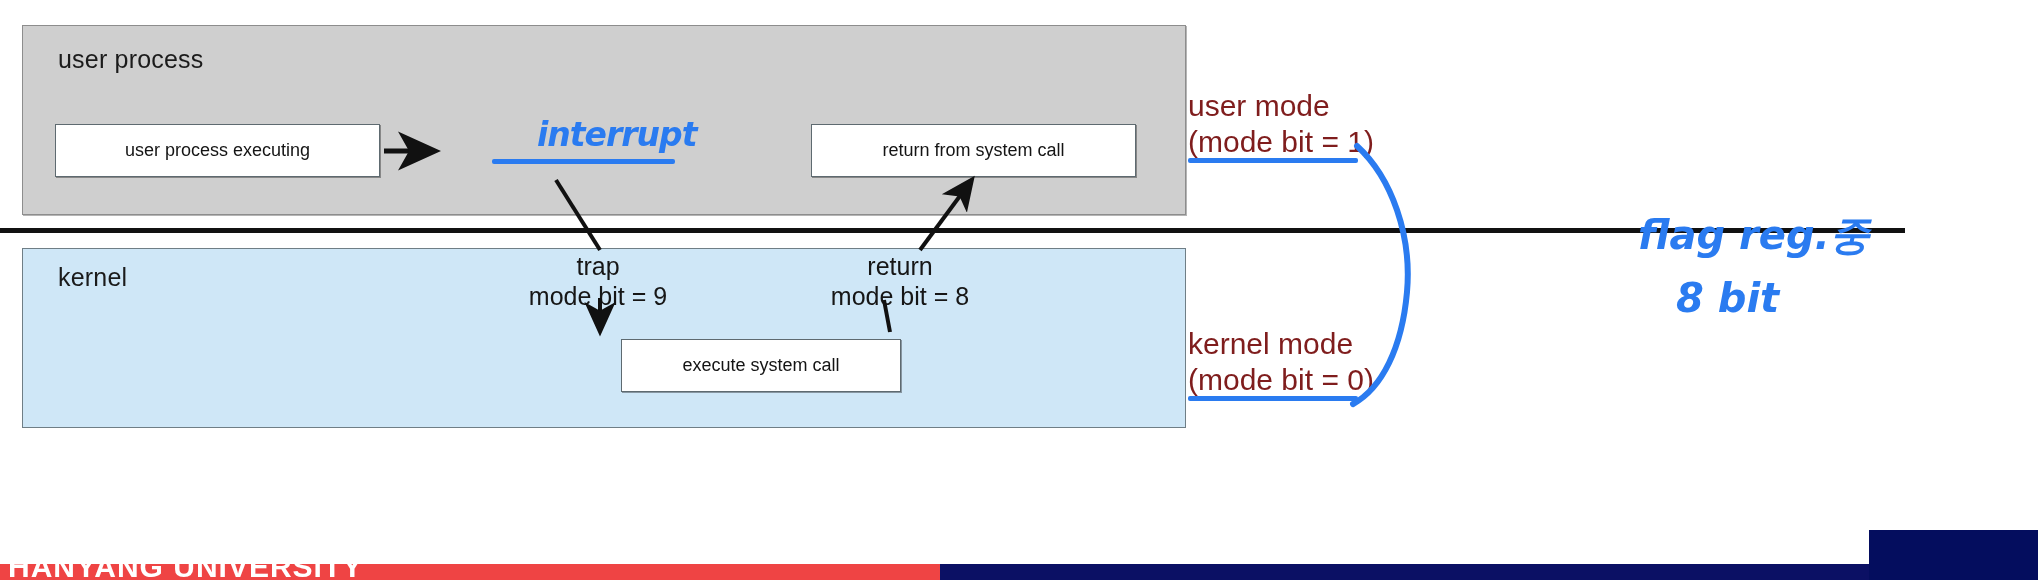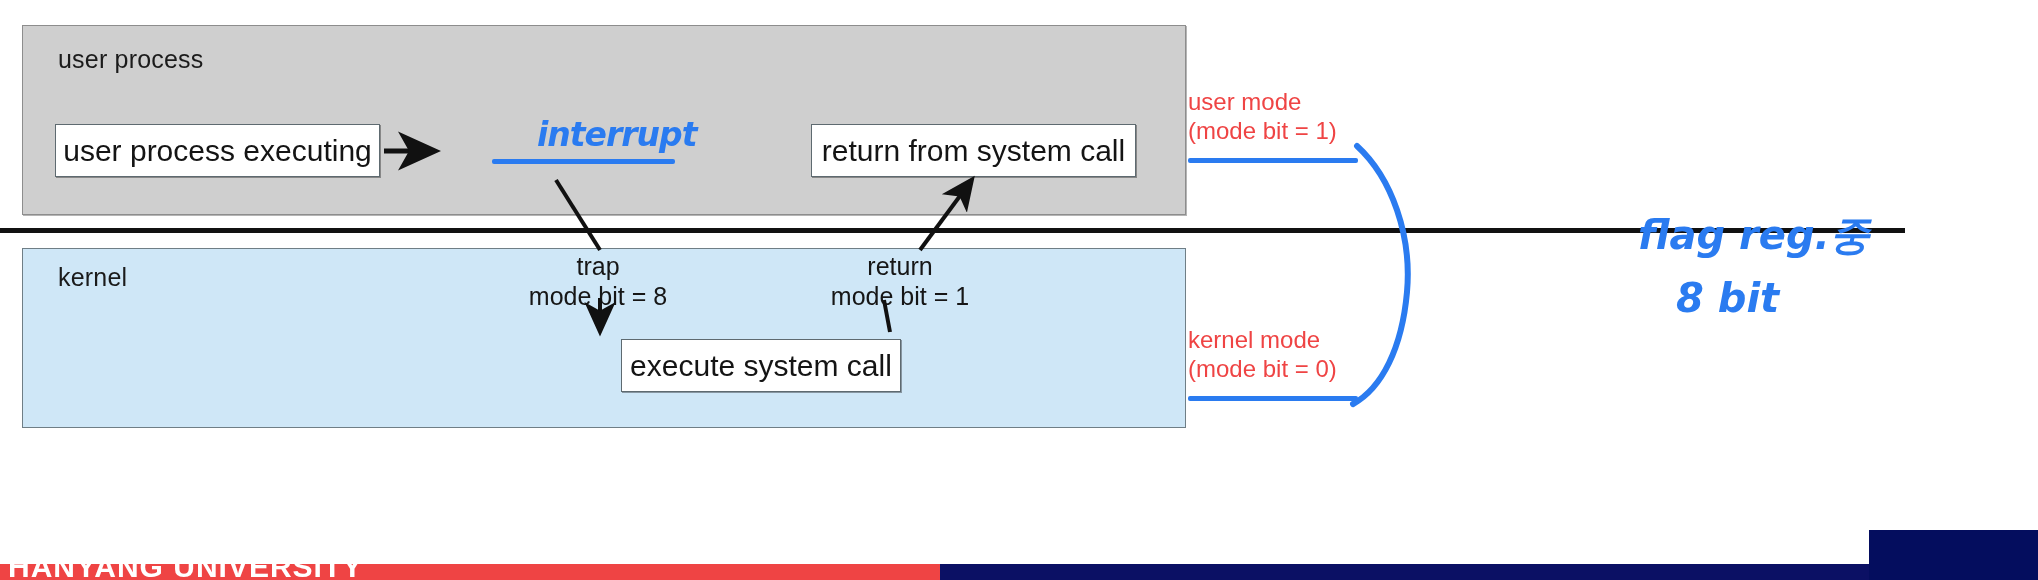--- a/index.html
+++ b/index.html
@@ -44,21 +44,21 @@
     background:#111;
   }
 
   
   .pbox{
     position:absolute;box-sizing:border-box;
     background:#ffffff;
     border:1px solid #5e6a70;
     box-shadow:1px 1px 0 rgba(0,0,0,.35);
     display:flex;align-items:center;justify-content:center;
-    font-size:30px;color:#141414;
+    font-size:18px;color:#141414;
     white-space:nowrap;
   }
   #box-exec      {left:55px; top:124px; width:325px;height:53px;}
   #box-calls     {left:441px;top:124px; width:245px;height:53px;}
   #box-return    {left:811px;top:124px; width:325px;height:53px;}
   #box-execsys   {left:604px;top:339px; width:280px;height:53px;margin-left:17px;}
 
   
   #overlay{position:absolute;left:0;top:0;width:2038px;height:580px;pointer-events:none;}
 
@@ -67,21 +67,21 @@
     position:absolute;
     font-size:25px;color:#161616;
     text-align:center;white-space:nowrap;line-height:1.18;
   }
   #ann-trap  {left:498px;top:252px;width:200px;}
   #ann-return{left:800px;top:252px;width:200px;}
 
   
   .mode-cap{
     position:absolute;
-    font-size:24px;color:#ef4444;
+    font-size:30px;color:#7f1d1d;
     line-height:1.2;white-space:nowrap;
   }
   #cap-user  {left:1188px;top:88px;}
   #cap-kernel{left:1188px;top:326px;}
   .mode-cap .l2{display:block;}
 
   
   .blue-underline{
     position:absolute;height:5px;background:#2a7bf0;border-radius:2px;
   }
@@ -142,26 +142,26 @@
   <div class="pbox" id="box-exec">user process executing</div>
 
   <div id="ul-syscall"></div>
 
   <div class="pbox" id="box-return">return from system call</div>
 
   <div class="pbox" id="box-execsys">execute system call</div>
 
   <div class="kann" id="ann-trap">
     <div>trap</div>
-    <div>mode bit = 8</div>
+    <div>mode bit = 9</div>
   </div>
 
   <div class="kann" id="ann-return">
     <div>return</div>
-    <div>mode bit = 1</div>
+    <div>mode bit = 8</div>
   </div>
 
   <div class="mode-cap" id="cap-user">
     <span>user mode</span>
     <span class="l2">(mode bit = 1)</span>
   </div>
   <div class="blue-underline" id="ul-user"></div>
 
   <div class="mode-cap" id="cap-kernel">
     <span>kernel mode</span>

